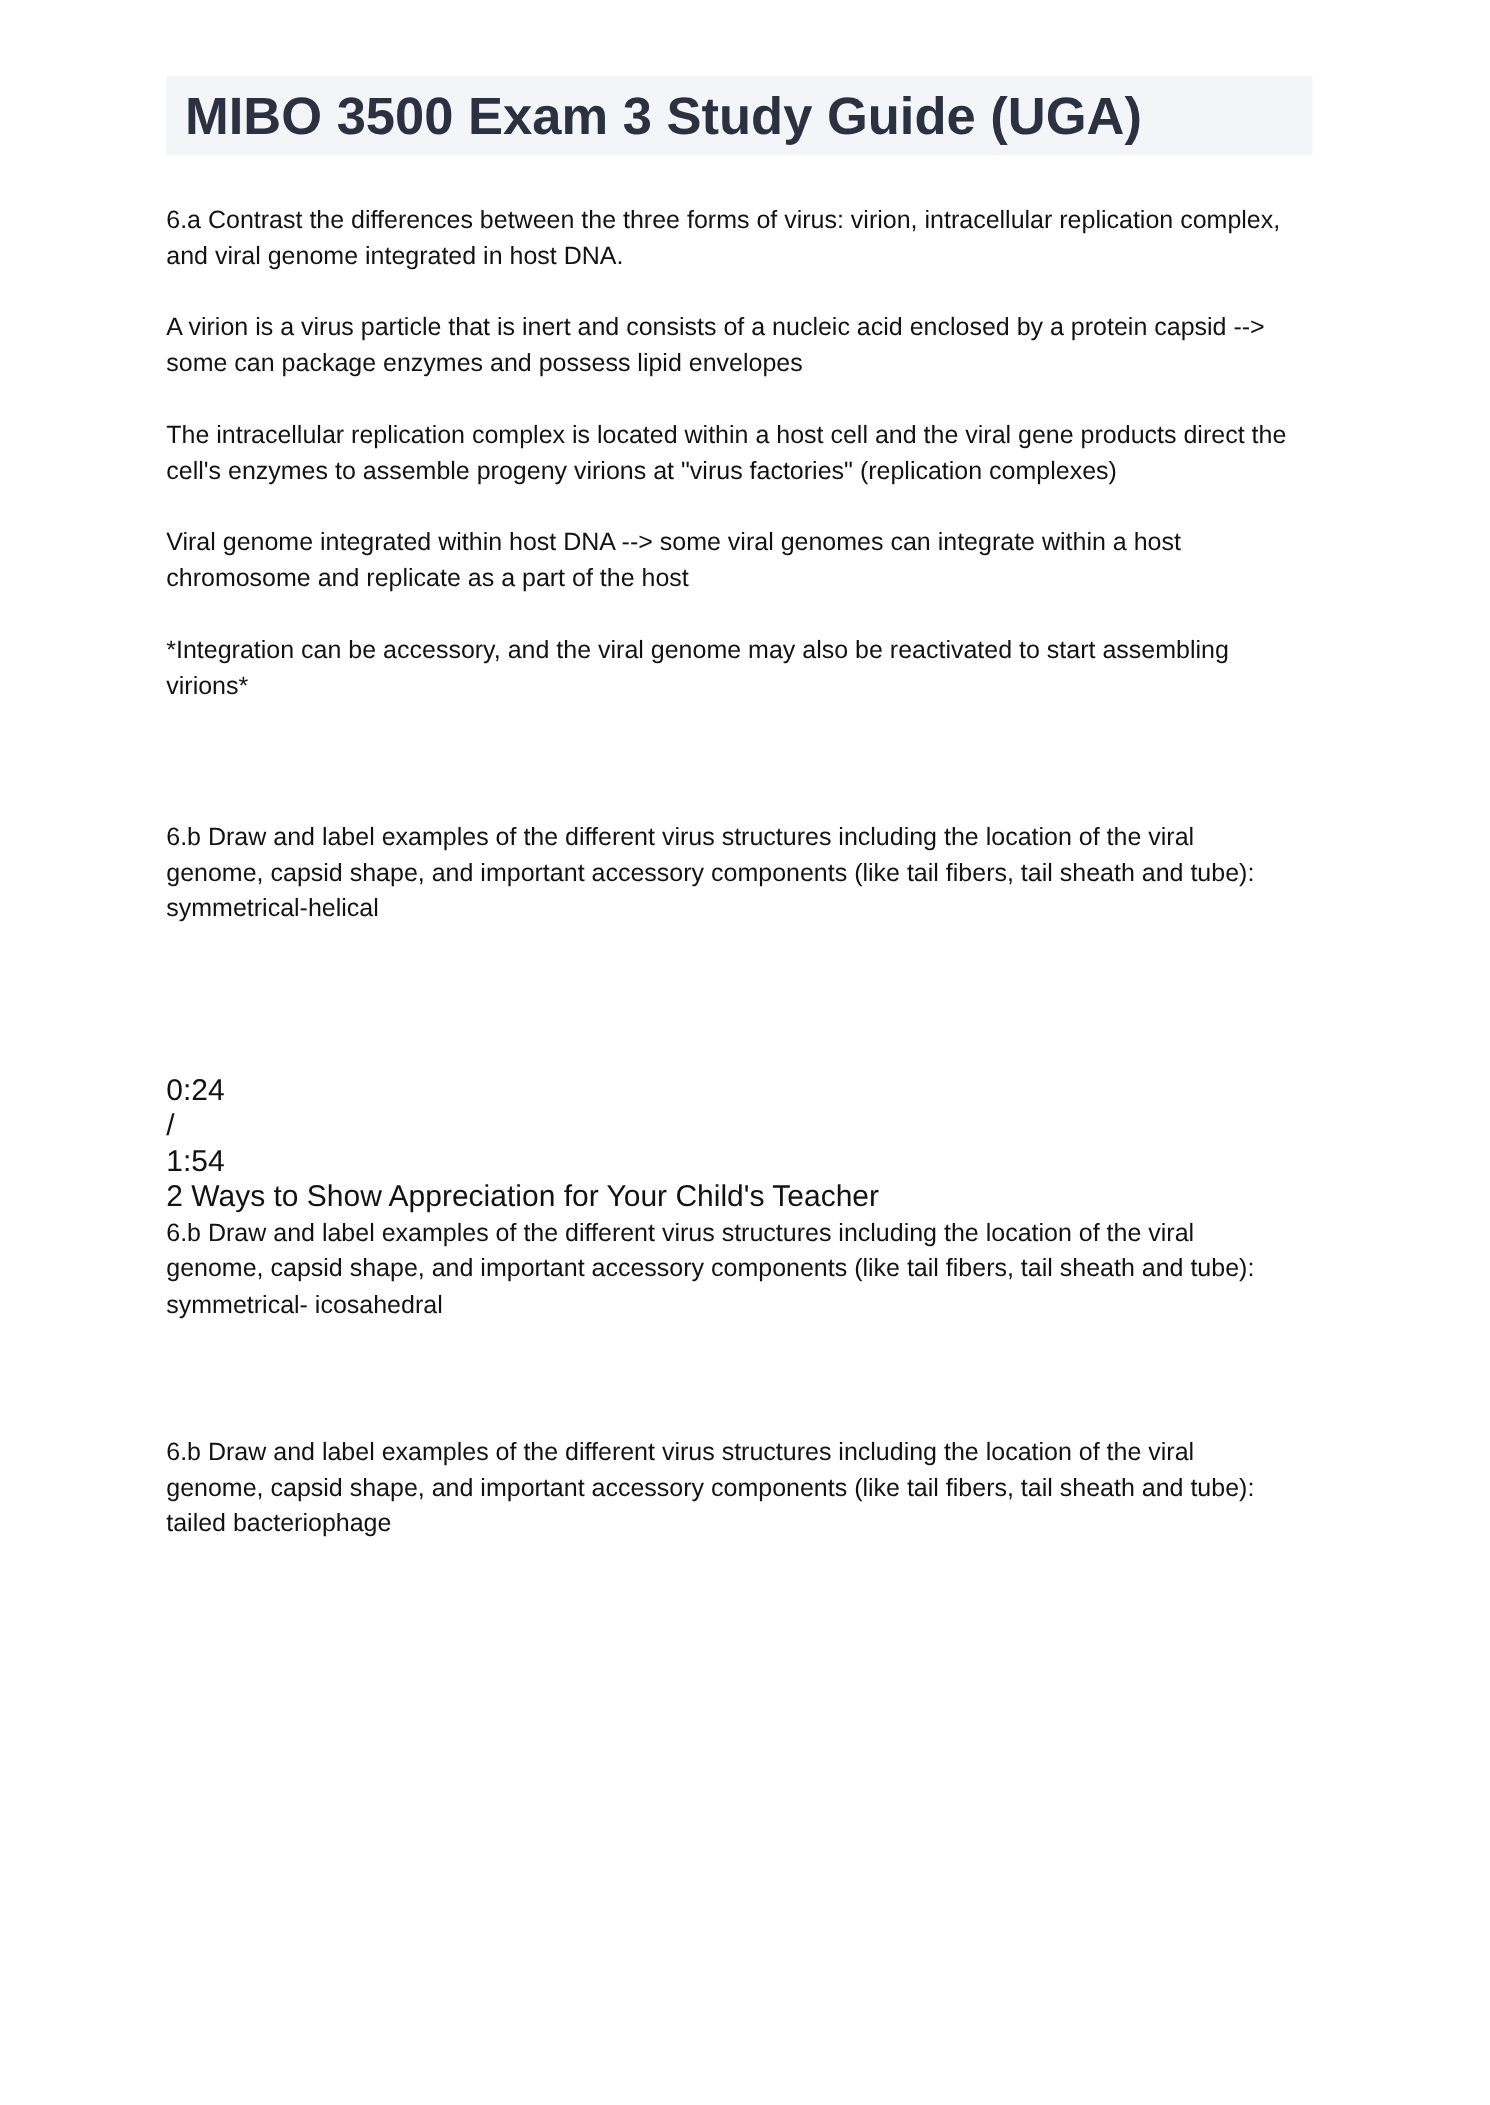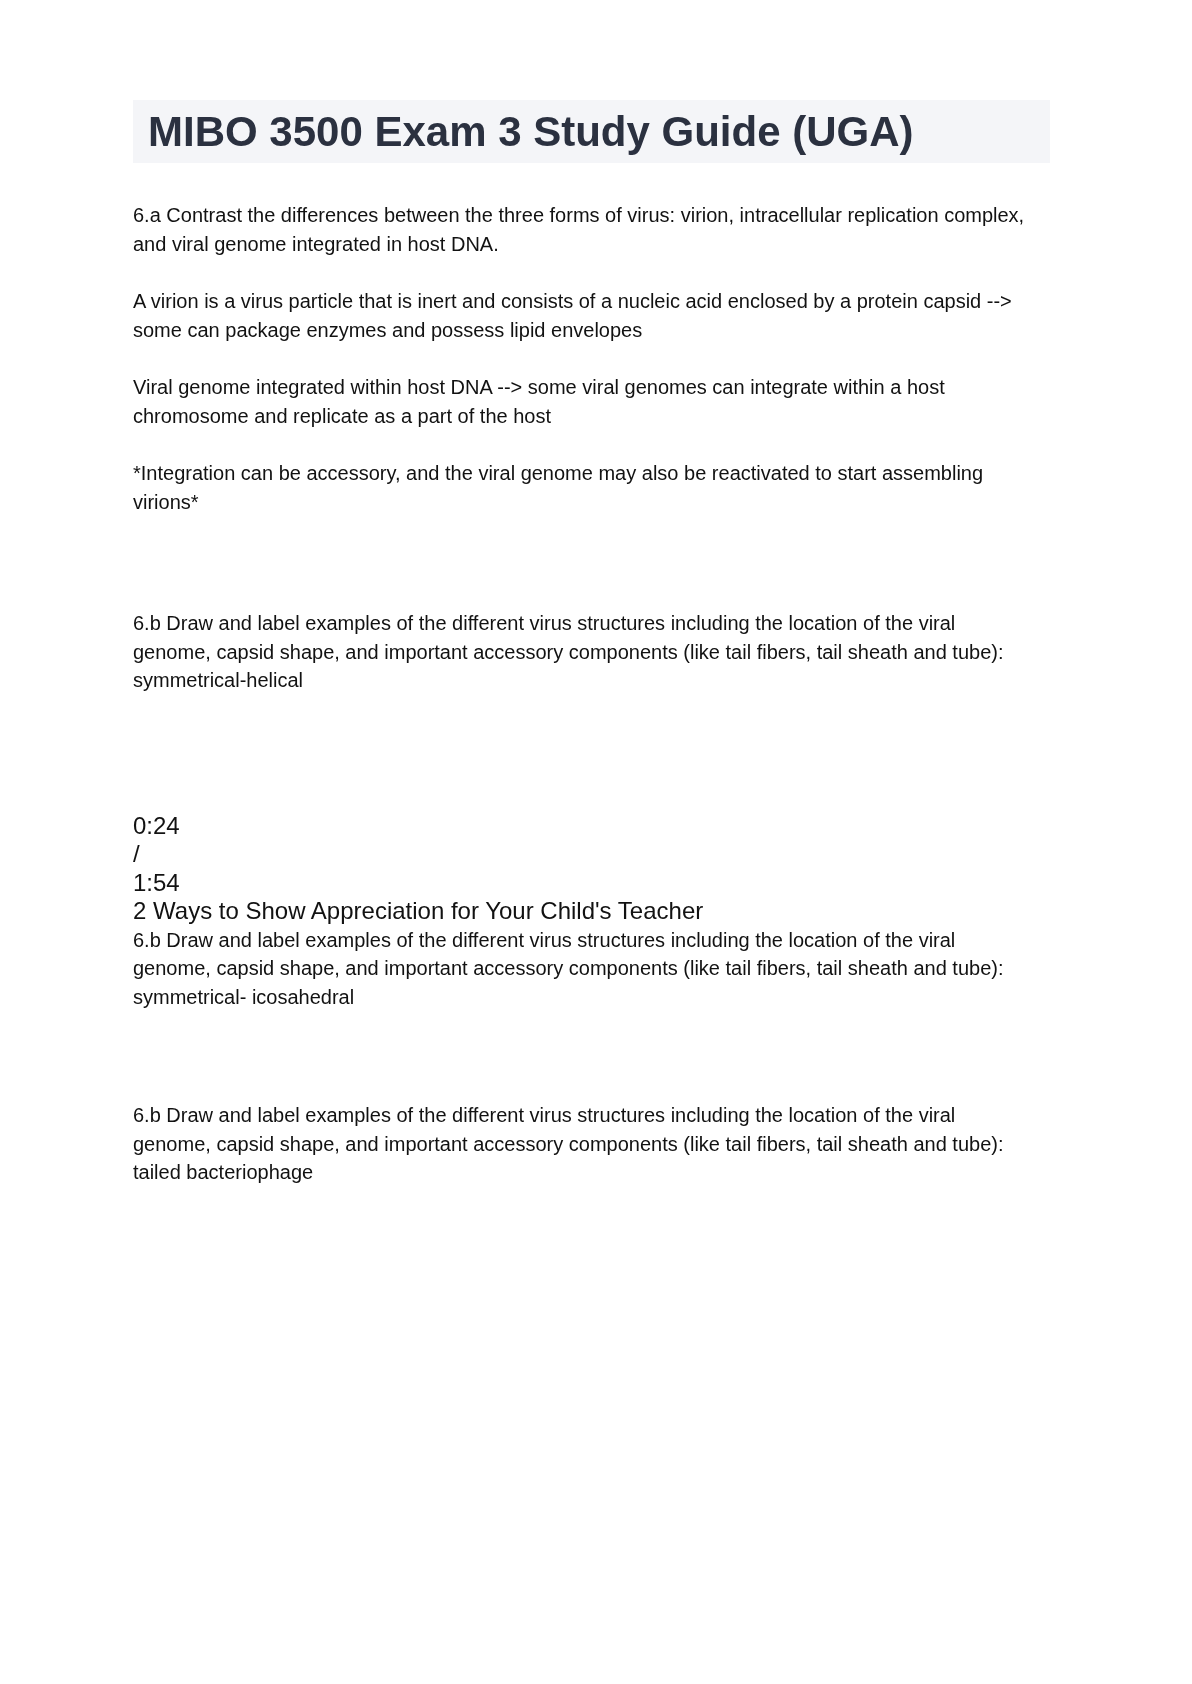--- a/index.html
+++ b/index.html
@@ -11,21 +11,21 @@
     position: relative;
     width: 1192px;
     height: 1684px;
     background: #ffffff;
     font-family: "Liberation Sans", "DejaVu Sans", sans-serif;
     color: #121212;
     overflow: hidden;
   }
   .content {
     margin-left: 133px;
-    padding-top: 100px;
+    padding-top: 61px;
     width: 917px;
   }
   .doc-title {
     box-sizing: border-box;
     width: 917px;
     padding-left: 15px;
     height: 63px;
     line-height: 63px;
     background: #f4f5f8;
     color: #2b3140;
@@ -70,20 +70,21 @@
 <div class="page">
   <div class="content">
 
     <h1 class="doc-title">MIBO 3500 Exam 3 Study Guide (UGA)</h1>
 
     <p class="para first">6.a Contrast the differences between the three forms of virus: virion, intracellular replication complex, and viral genome integrated in host DNA.</p>
 
     <p class="para">A virion is a virus particle that is inert and consists of a nucleic acid enclosed by a protein capsid --&gt; some can package enzymes and possess lipid envelopes</p>
 
 
+    <p class="para">The intracellular replication complex is located within a host cell and the viral gene products direct the cell's enzymes to assemble progeny virions at "virus factories" (replication complexes)</p>
 
 
     <p class="para">Viral genome integrated within host DNA --&gt; some viral genomes can integrate within a host chromosome and replicate as a part of the host</p>
 
     <p class="para">*Integration can be accessory, and the viral genome may also be reactivated to start assembling virions*</p>
 
     <p class="para gap-before-6b">6.b Draw and label examples of the different virus structures including the location of the viral genome, capsid shape, and important accessory components (like tail fibers, tail sheath and tube): symmetrical-helical</p>
 
     <div class="media-block">
       <p class="media-line">0:24</p>

